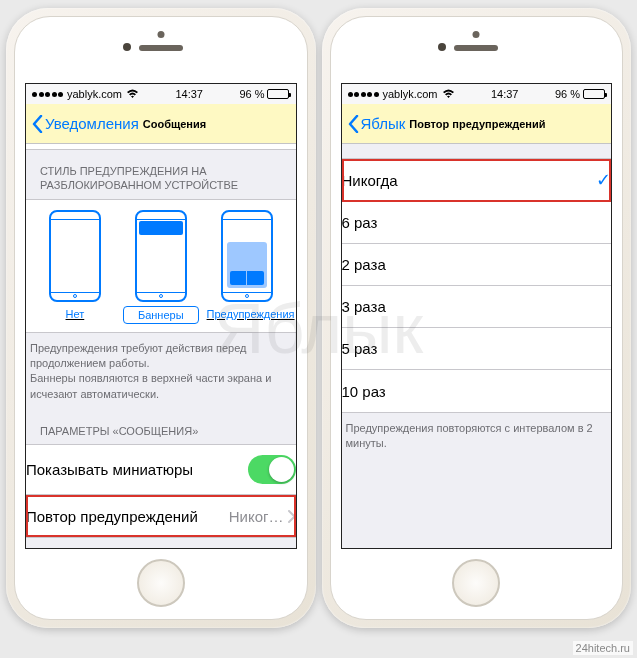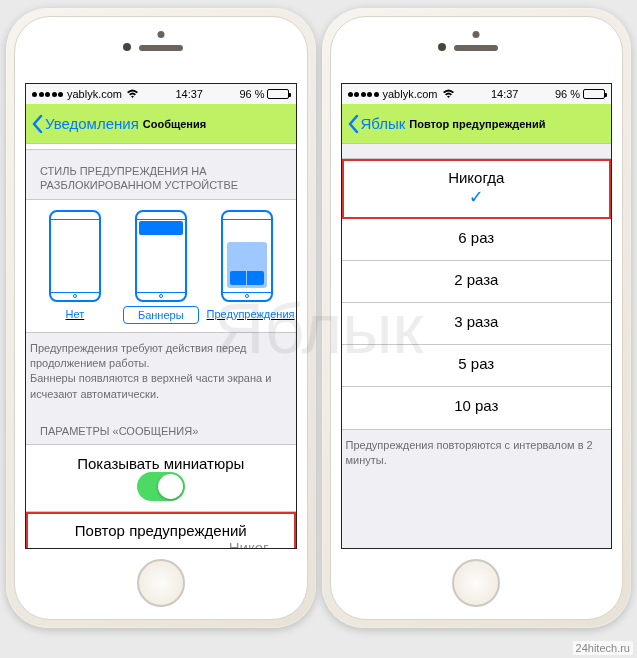--- a/index.html
+++ b/index.html
@@ -85,21 +85,21 @@
       position: relative; padding: 1px;
     }
     .battery::after {
       content: ''; position: absolute; right: -3px; top: 2.5px;
       width: 2px; height: 4px; background: #000; border-radius: 0 1px 1px 0;
     }
     .battery-fill { height: 100%; width: 96%; background: #ffcc00; border-radius: 1px; }
     .nav-bar {
       display: flex; align-items: center;
       height: 40px; padding: 0 6px;
-      background: #bef264;
+      background: #fef9c3;
       border-bottom: 1px solid #c3c3c5;
     }
     .back-link { display: flex; align-items: center; color: #007aff; font-size: 15px; cursor: pointer; }
     .chevron-left {
       width: 11px; height: 18px; margin-right: 2px;
     }
     .chevron-left svg { display: block; }
     .nav-title { font-weight: 600; font-size: 11px; margin-left: 4px; flex-shrink: 0; }
     .content { overflow-y: auto; height: calc(100% - 60px); }
     .section-header {
@@ -135,25 +135,24 @@
     .style-label.selected {
       border: 1px solid #007aff; border-radius: 4px;
       padding: 2px 14px; display: inline-block;
     }
     .footer-text {
       padding: 8px 4px; font-size: 11px; color: #6d6d72; line-height: 1.4;
     }
     .cell-group { background: #fff; border-top: 1px solid #c8c7cc; border-bottom: 1px solid #c8c7cc; }
     .cell {
       display: flex; align-items: center; justify-content: space-between;
-      padding: 10px 8px; min-height: 42px;
+      padding: 10px 0; min-height: 42px;
       border-bottom: 1px solid #c8c7cc;
       background: #fff;
       position: relative;
-      flex-direction: column;
     }
     .cell:last-child { border-bottom: none; }
     .cell-label { font-size: 15px; color: #000; }
     .cell-value { font-size: 15px; color: #8e8e93; margin-left: auto; margin-right: 4px; white-space: nowrap; overflow: hidden; text-overflow: ellipsis; max-width: 80px; }
     .chevron-right { color: #c7c7cc; }
     .chevron-right svg { display: block; }
     .switch {
       width: 48px; height: 29px; background: #4cd964;
       border-radius: 15px; position: relative;
     }

